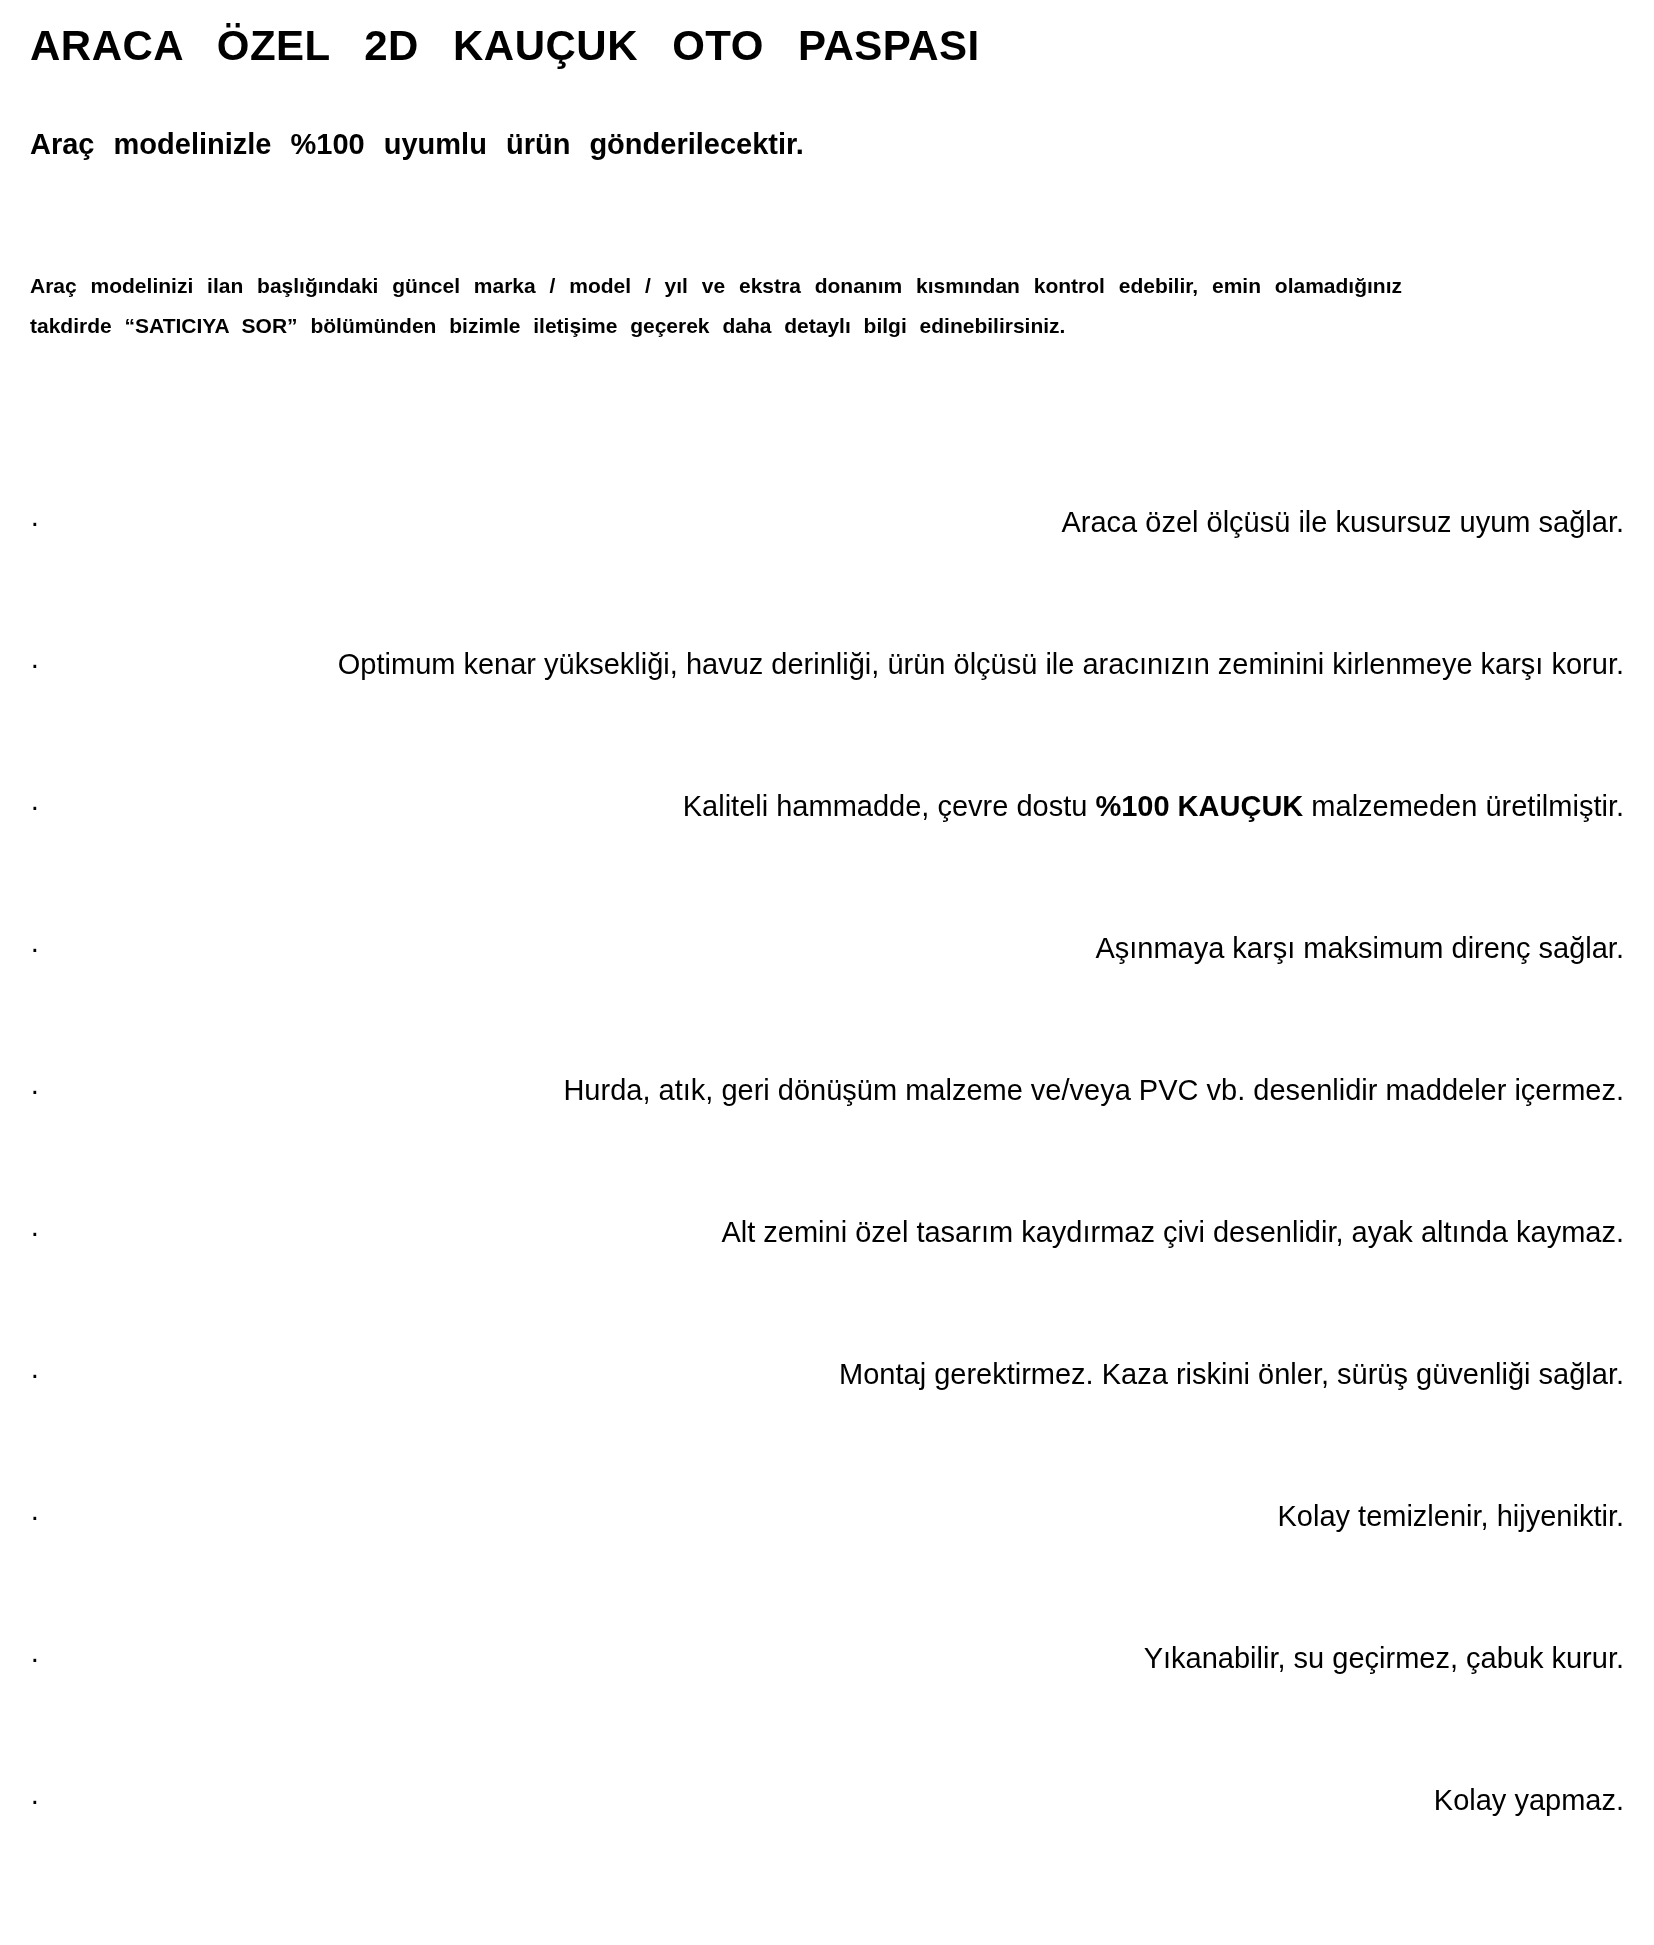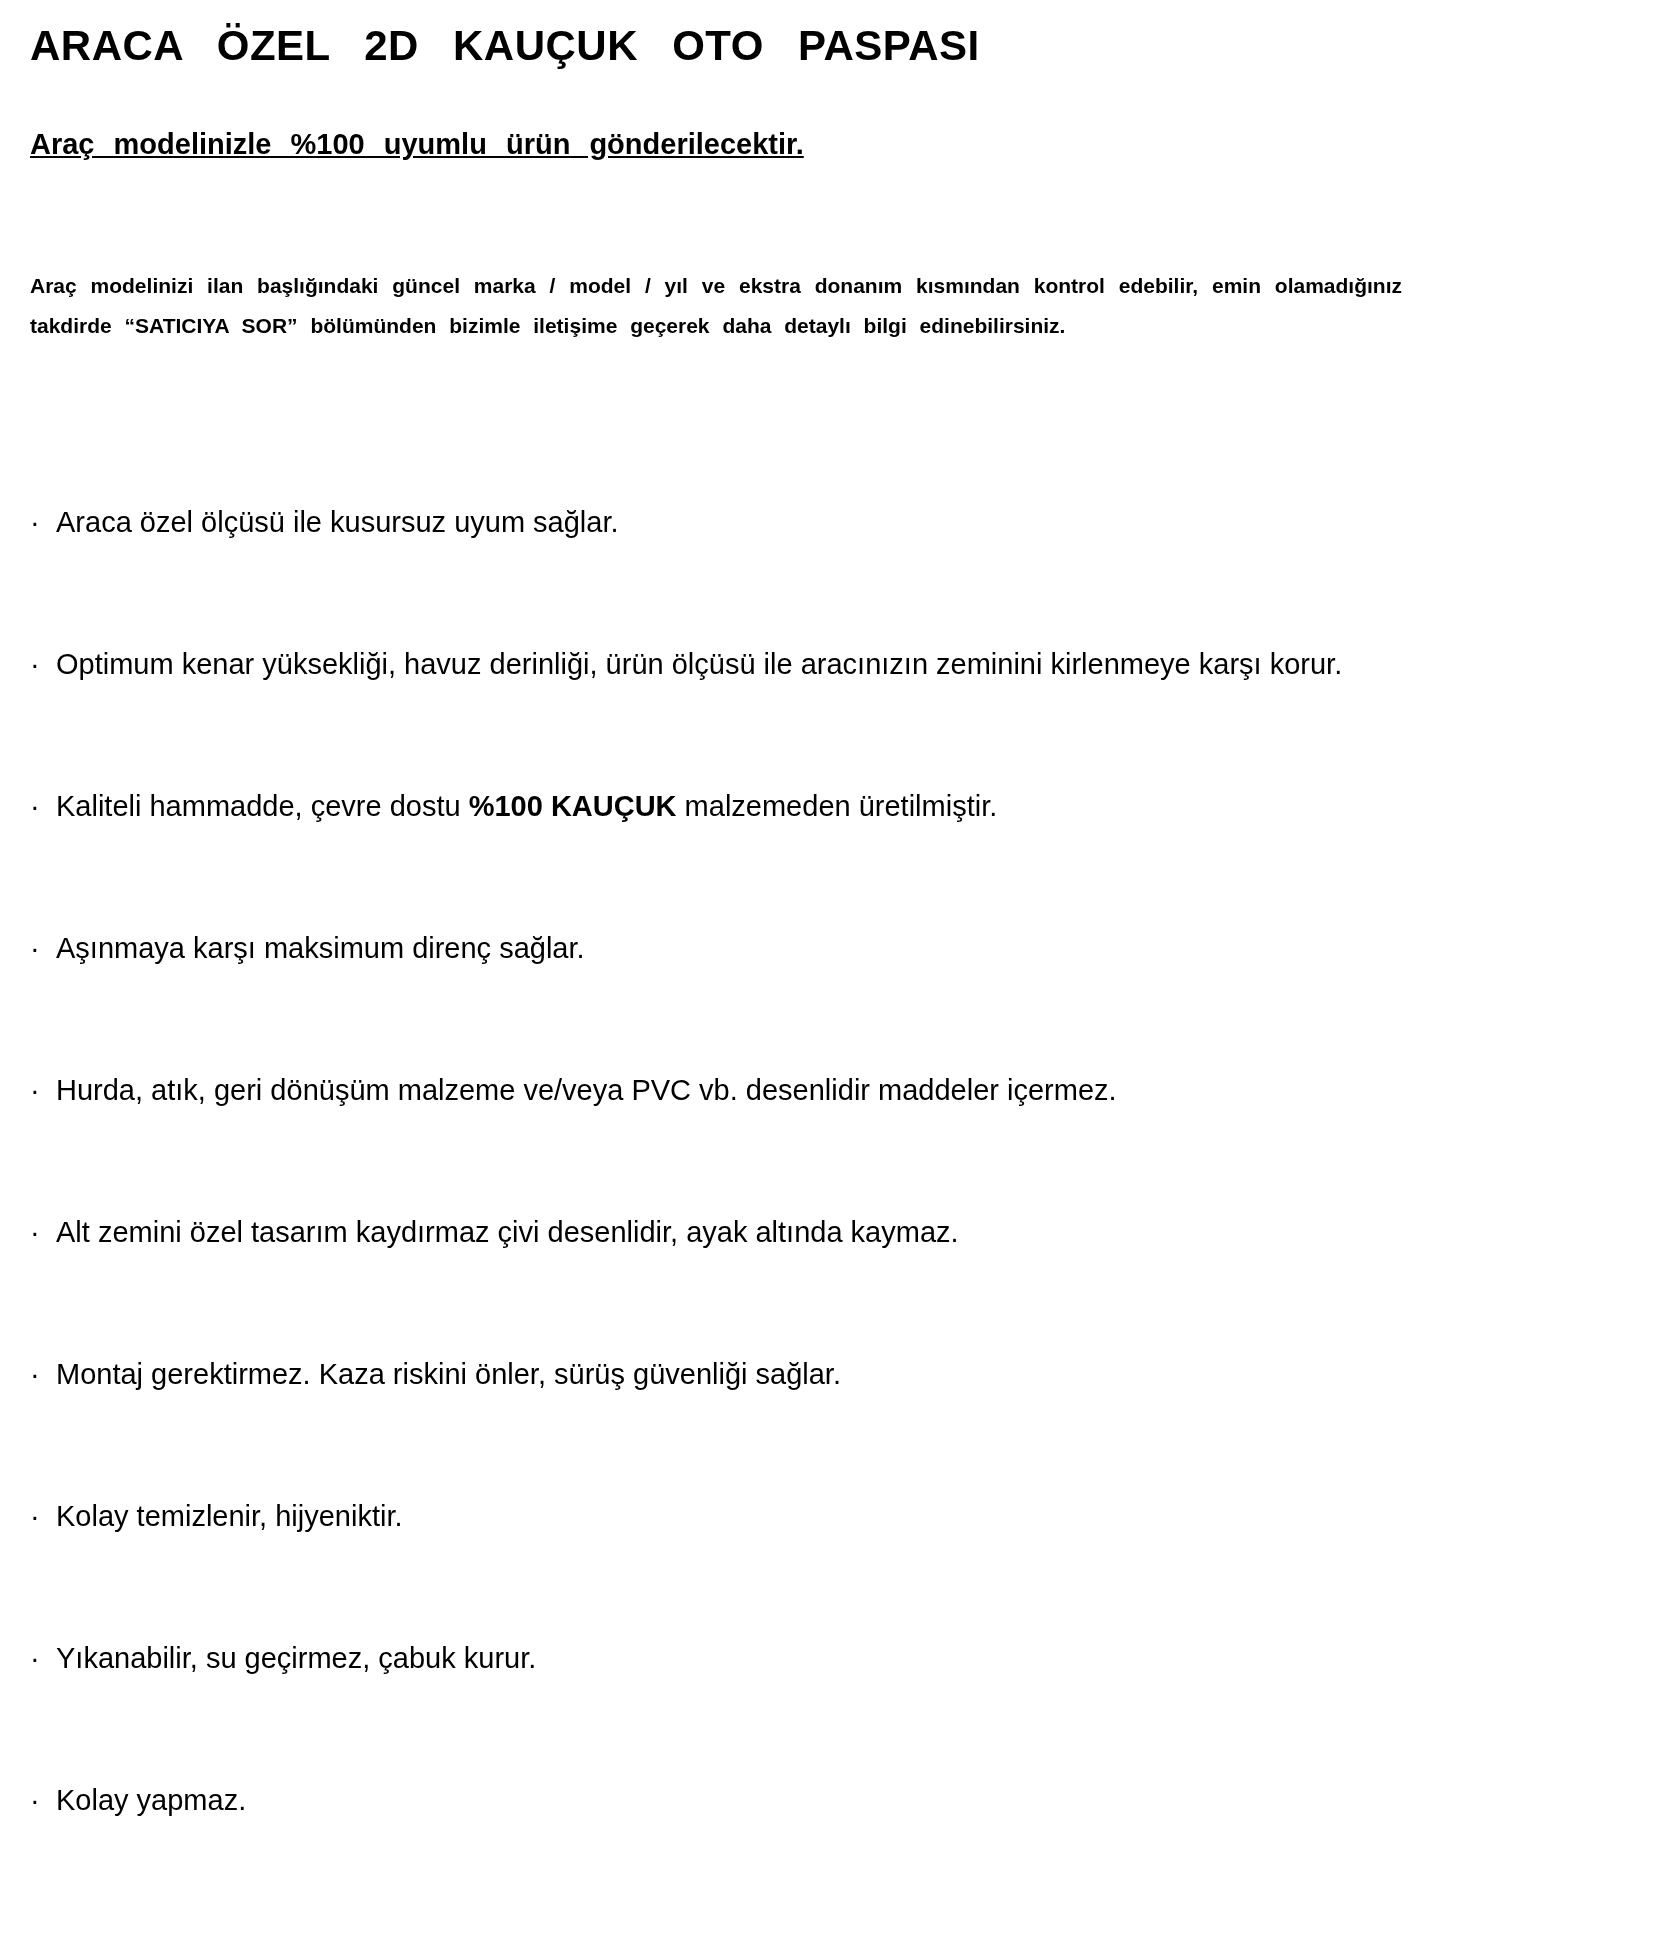--- a/index.html
+++ b/index.html
@@ -27,21 +27,20 @@
     word-spacing: 22px;
     color: #000000;
   }
   .intro-1 {
     margin: 56px 0 0 0;
     font-size: 29px;
     line-height: 36px;
     font-weight: bold;
     word-spacing: 11px;
     color: #000000;
-    text-decoration: underline;
   }
   .intro-2 {
     margin: 104px 0 0 0;
     width: 1372px;
     font-size: 21px;
     line-height: 40px;
     font-weight: bold;
     word-spacing: 7px;
     text-align: justify;
     color: #000000;
@@ -61,21 +60,21 @@
     color: #000000;
   }
   .bullet-item:last-child { margin-bottom: 0; }
   .bullet-dot {
     flex: 0 0 auto;
     width: 26px;
     font-size: 29px;
     line-height: 36px;
     color: #000000;
   }
-  .bullet-text { flex: 1 1 auto; }
+  .bullet-text { flex: 1 1 auto; text-align: right; }
   .bold-seg { font-weight: bold; }
 </style>
 </head>
 <body>
 
 <div class="page">
 
   <h1 class="doc-title">ARACA ÖZEL 2D KAUÇUK OTO PASPASI</h1>
 
   <p class="intro-1">Araç modelinizle %100 uyumlu ürün gönderilecektir.</p>

